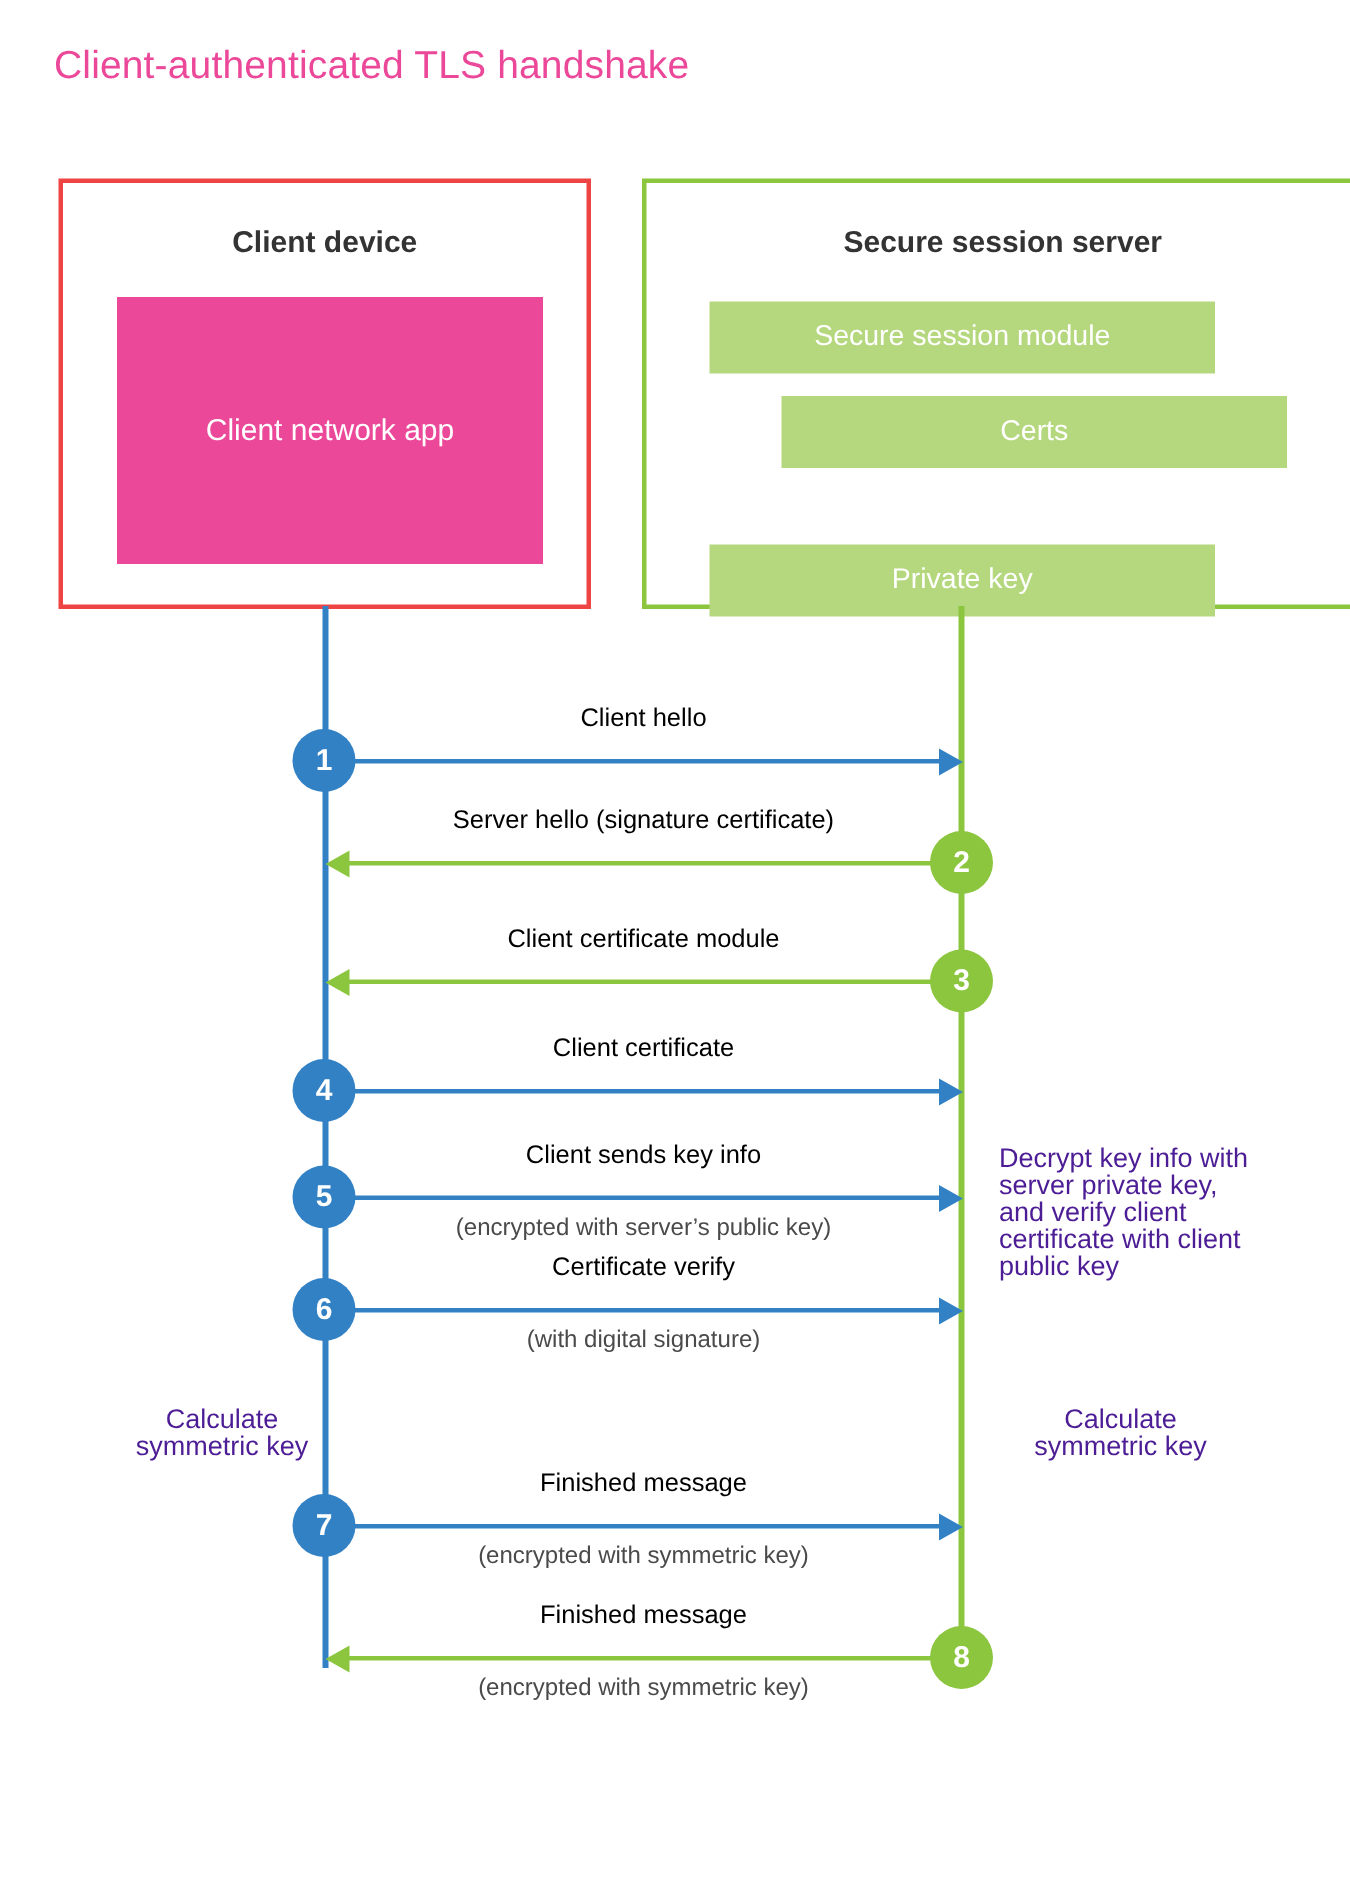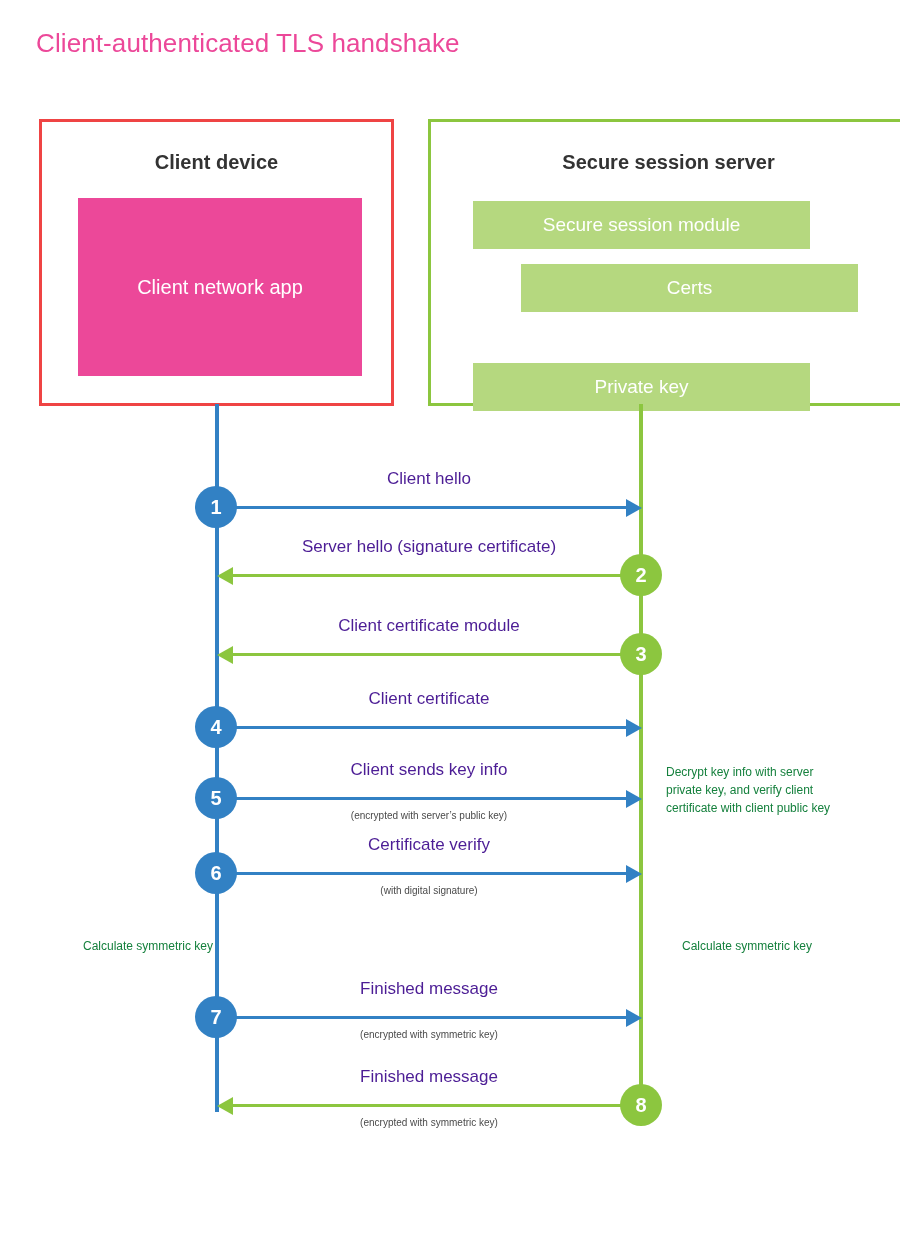--- a/index.html
+++ b/index.html
@@ -181,36 +181,36 @@
     background: #8cc63f;
   }
 
   
   .msg-label {
     position: absolute;
     left: 217px;
     width: 424px;
     text-align: center;
     font-size: 17px;
-    color: #4c1d95;
+    color: #000000;
     white-space: nowrap;
   }
   .msg-label.primary { top: -38px; }
   .msg-label.sub {
     top: 12px;
-    font-size: 10px;
+    font-size: 16px;
     color: #4a4a4a;
   }
 
   
   .side-note {
     position: absolute;
-    font-size: 12px;
+    font-size: 18px;
     line-height: 18px;
-    color: #15803d;
+    color: #4c1d95;
   }
   .side-note.left-note {
     left: 78px;
     top: 937px;
     width: 140px;
     text-align: center;
   }
   .side-note.right-note-calc {
     left: 672px;
     top: 937px;

